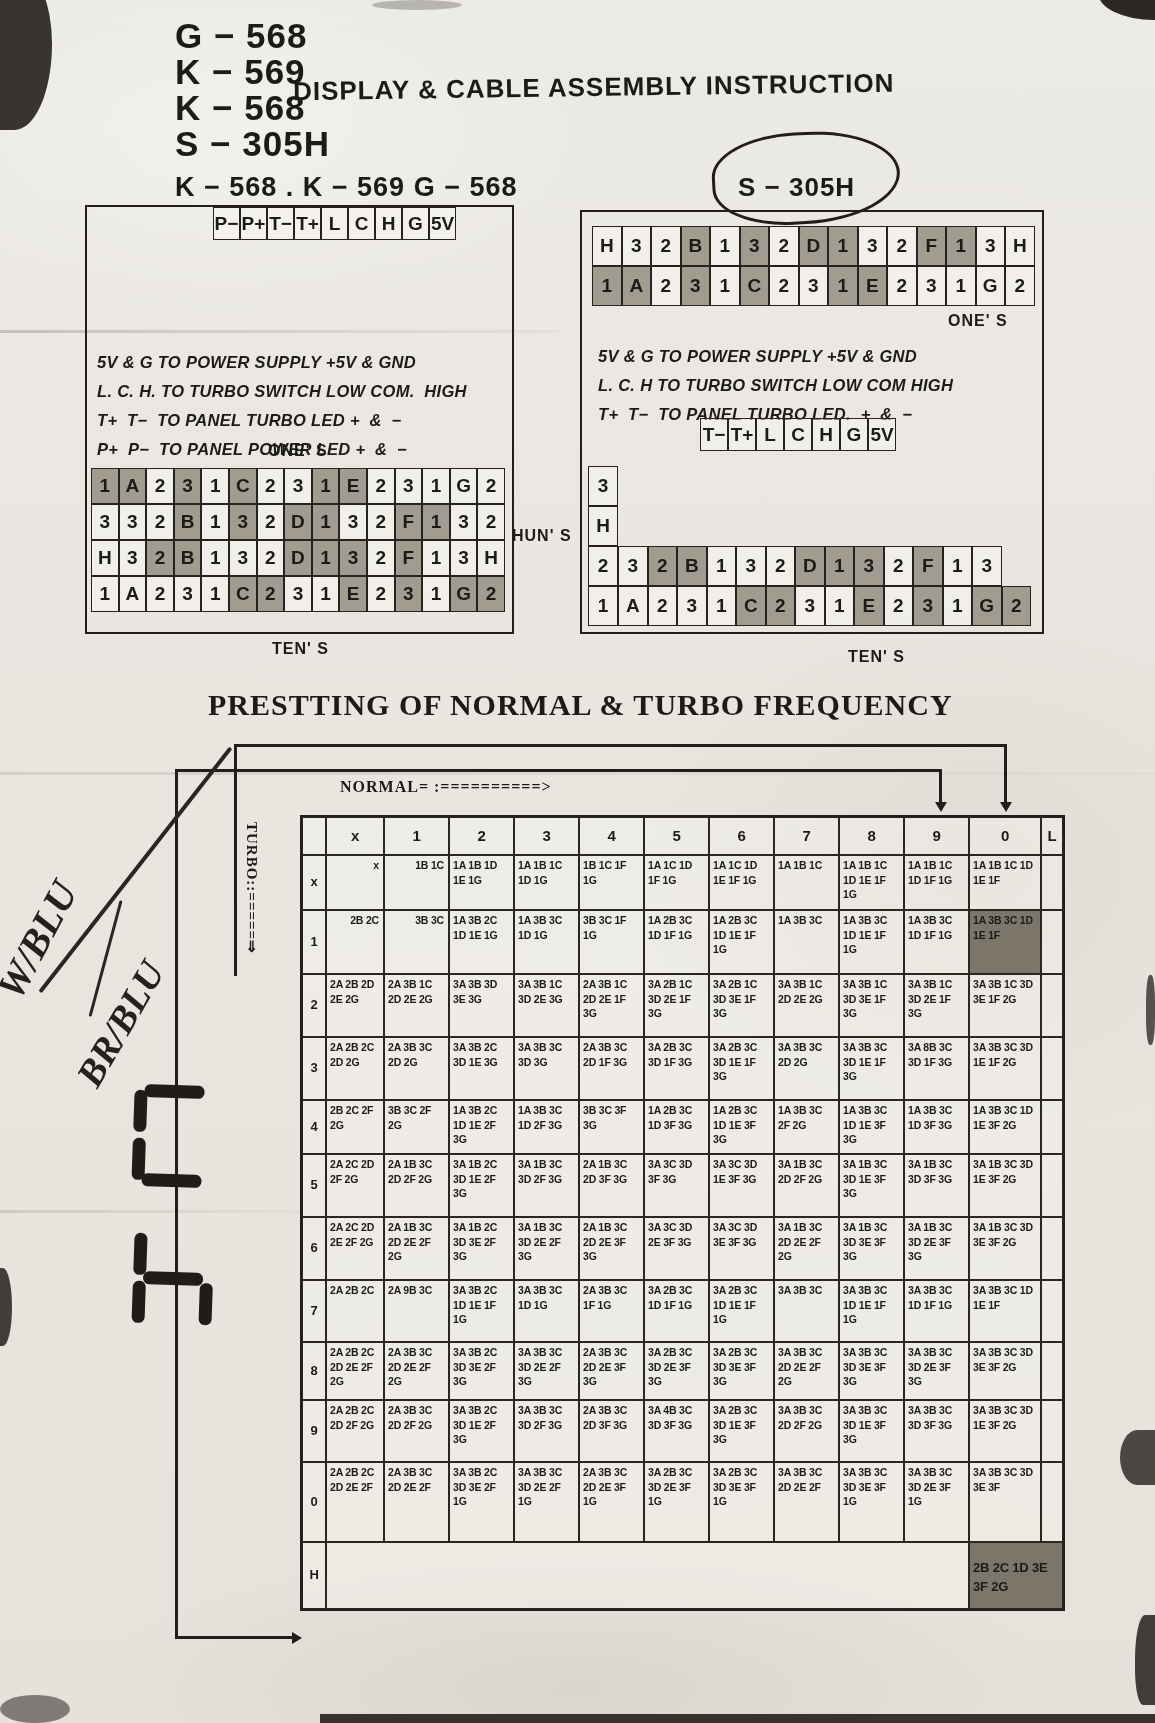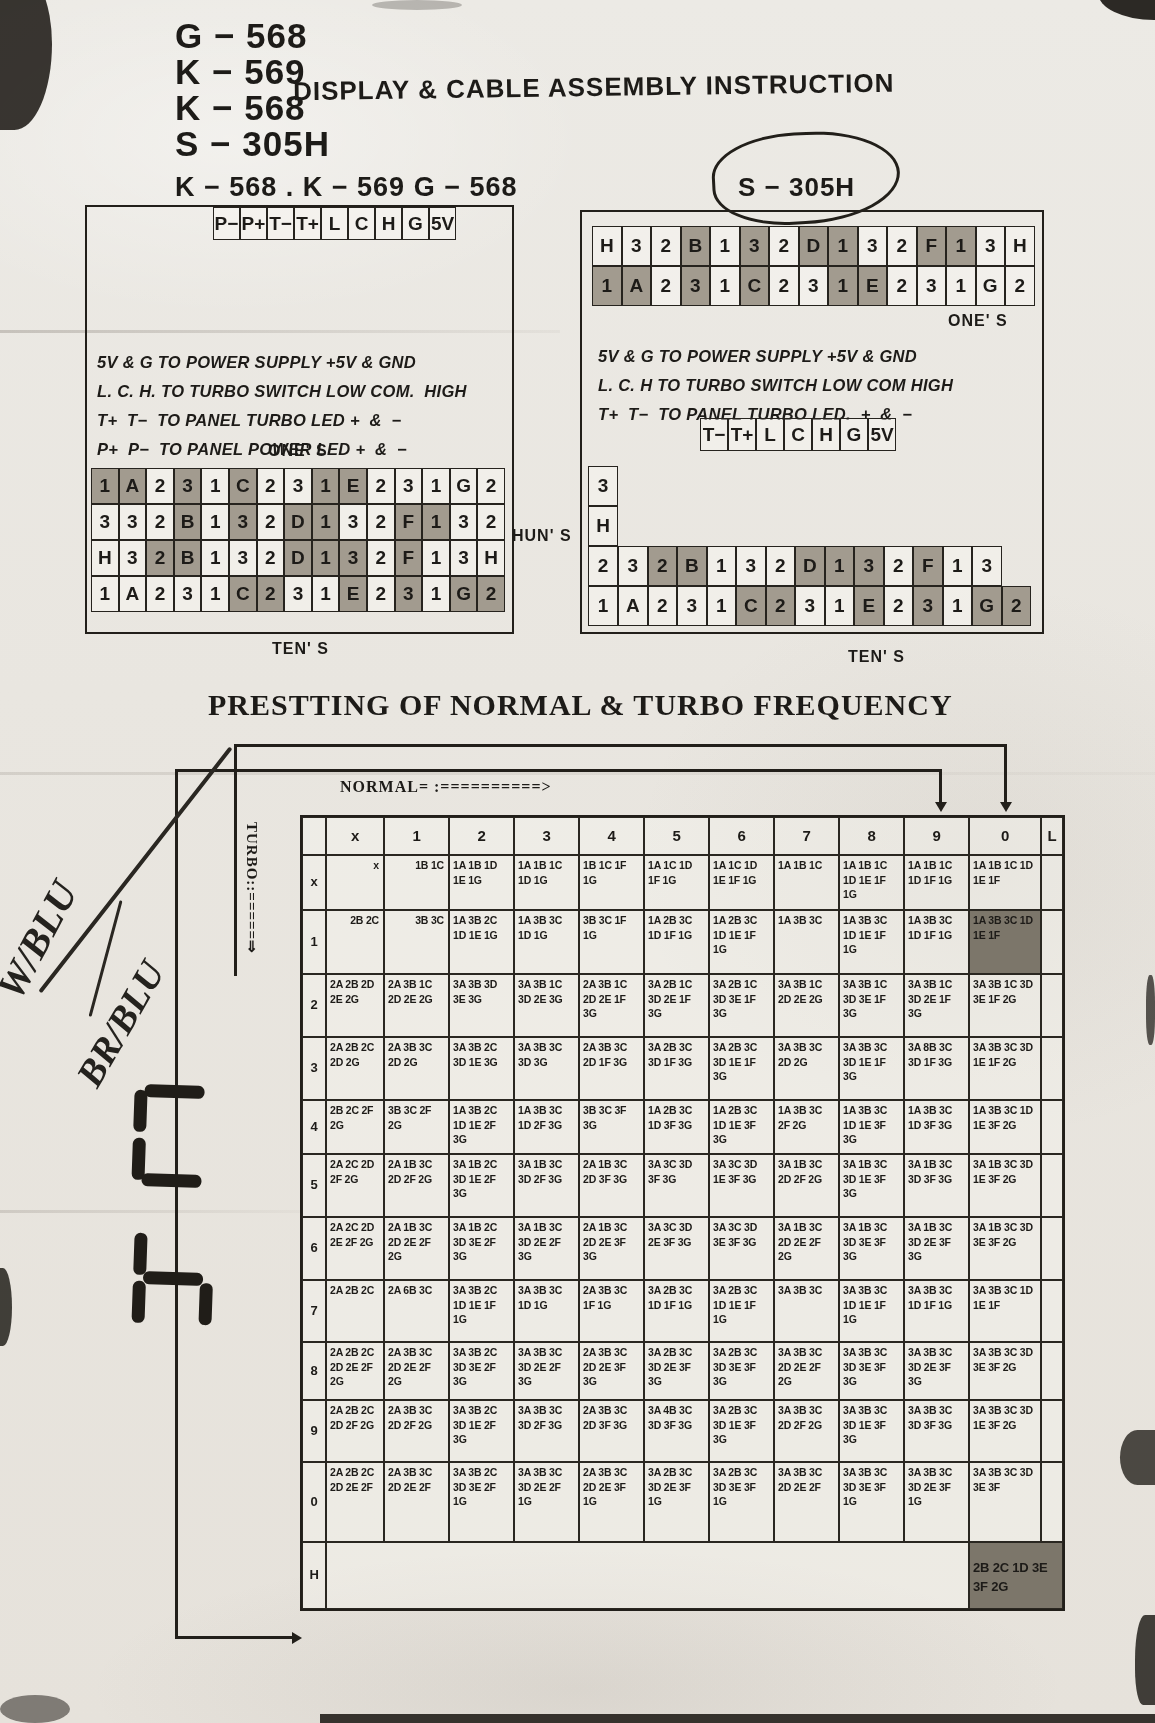--- a/index.html
+++ b/index.html
@@ -396,21 +396,21 @@
       <div class="tcell">2A 1B 3C 2D 2E 3F 3G</div>
       <div class="tcell">3A 3C 3D 2E 3F 3G</div>
       <div class="tcell">3A 3C 3D 3E 3F 3G</div>
       <div class="tcell">3A 1B 3C 2D 2E 2F 2G</div>
       <div class="tcell">3A 1B 3C 3D 3E 3F 3G</div>
       <div class="tcell">3A 1B 3C 3D 2E 3F 3G</div>
       <div class="tcell">3A 1B 3C 3D 3E 3F 2G</div>
       <div class="tcell "></div>
       <div class="tcell rlabel">7</div>
       <div class="tcell">2A 2B 2C</div>
-      <div class="tcell">2A 6B 3C</div>
+      <div class="tcell">2A 9B 3C</div>
       <div class="tcell">3A 3B 2C 1D 1E 1F 1G</div>
       <div class="tcell">3A 3B 3C 1D 1G</div>
       <div class="tcell">2A 3B 3C 1F 1G</div>
       <div class="tcell">3A 2B 3C 1D 1F 1G</div>
       <div class="tcell">3A 2B 3C 1D 1E 1F 1G</div>
       <div class="tcell">3A 3B 3C</div>
       <div class="tcell">3A 3B 3C 1D 1E 1F 1G</div>
       <div class="tcell">3A 3B 3C 1D 1F 1G</div>
       <div class="tcell">3A 3B 3C 1D 1E 1F</div>
       <div class="tcell "></div>

